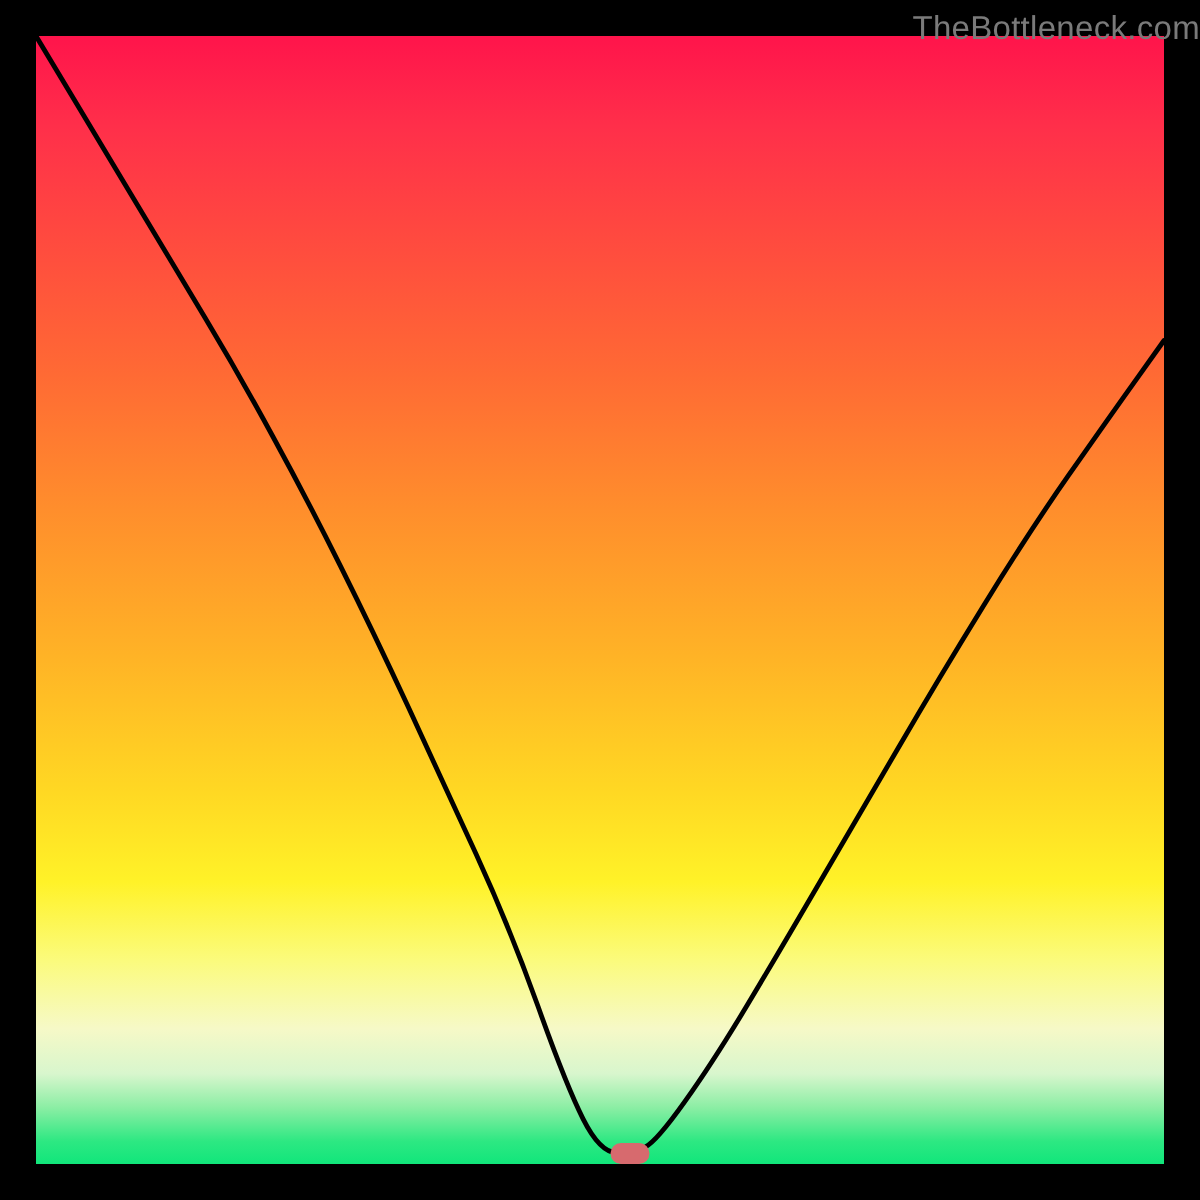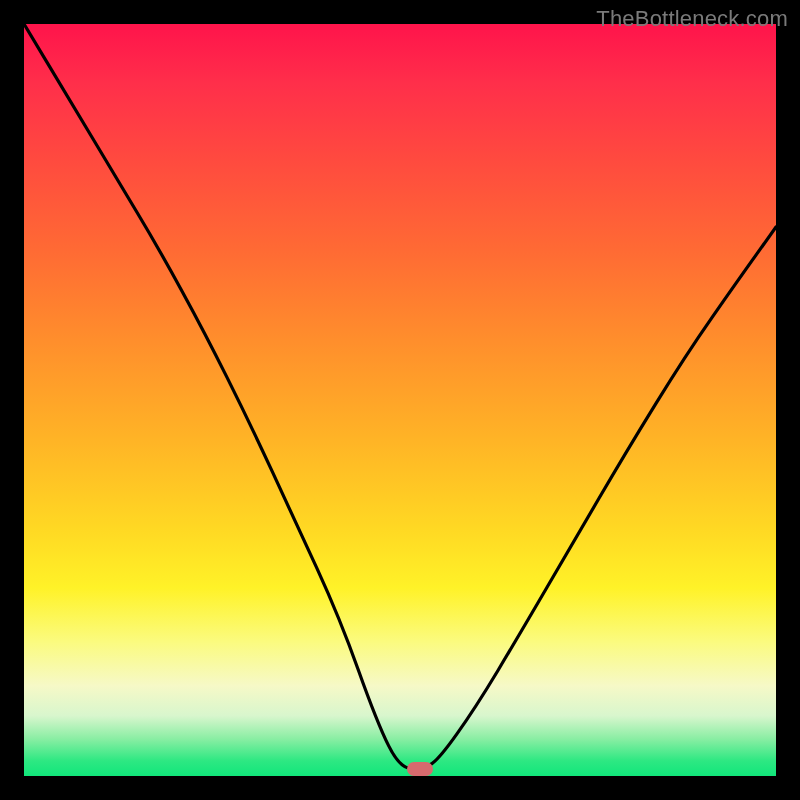--- a/index.html
+++ b/index.html
@@ -13,21 +13,21 @@
   }
   .frame {
     position: relative;
     width: 800px;
     height: 800px;
     background: #000;
   }
   .watermark {
     position: absolute;
     top: 6px;
-    right: 12px;
+    right: 0;
     color: #7a7a7a;
     font-size: 22px;
     font-weight: 400;
     letter-spacing: 0.2px;
     z-index: 20;
   }
   .plot {
     position: absolute;
     left: 24px;
     top: 24px;

